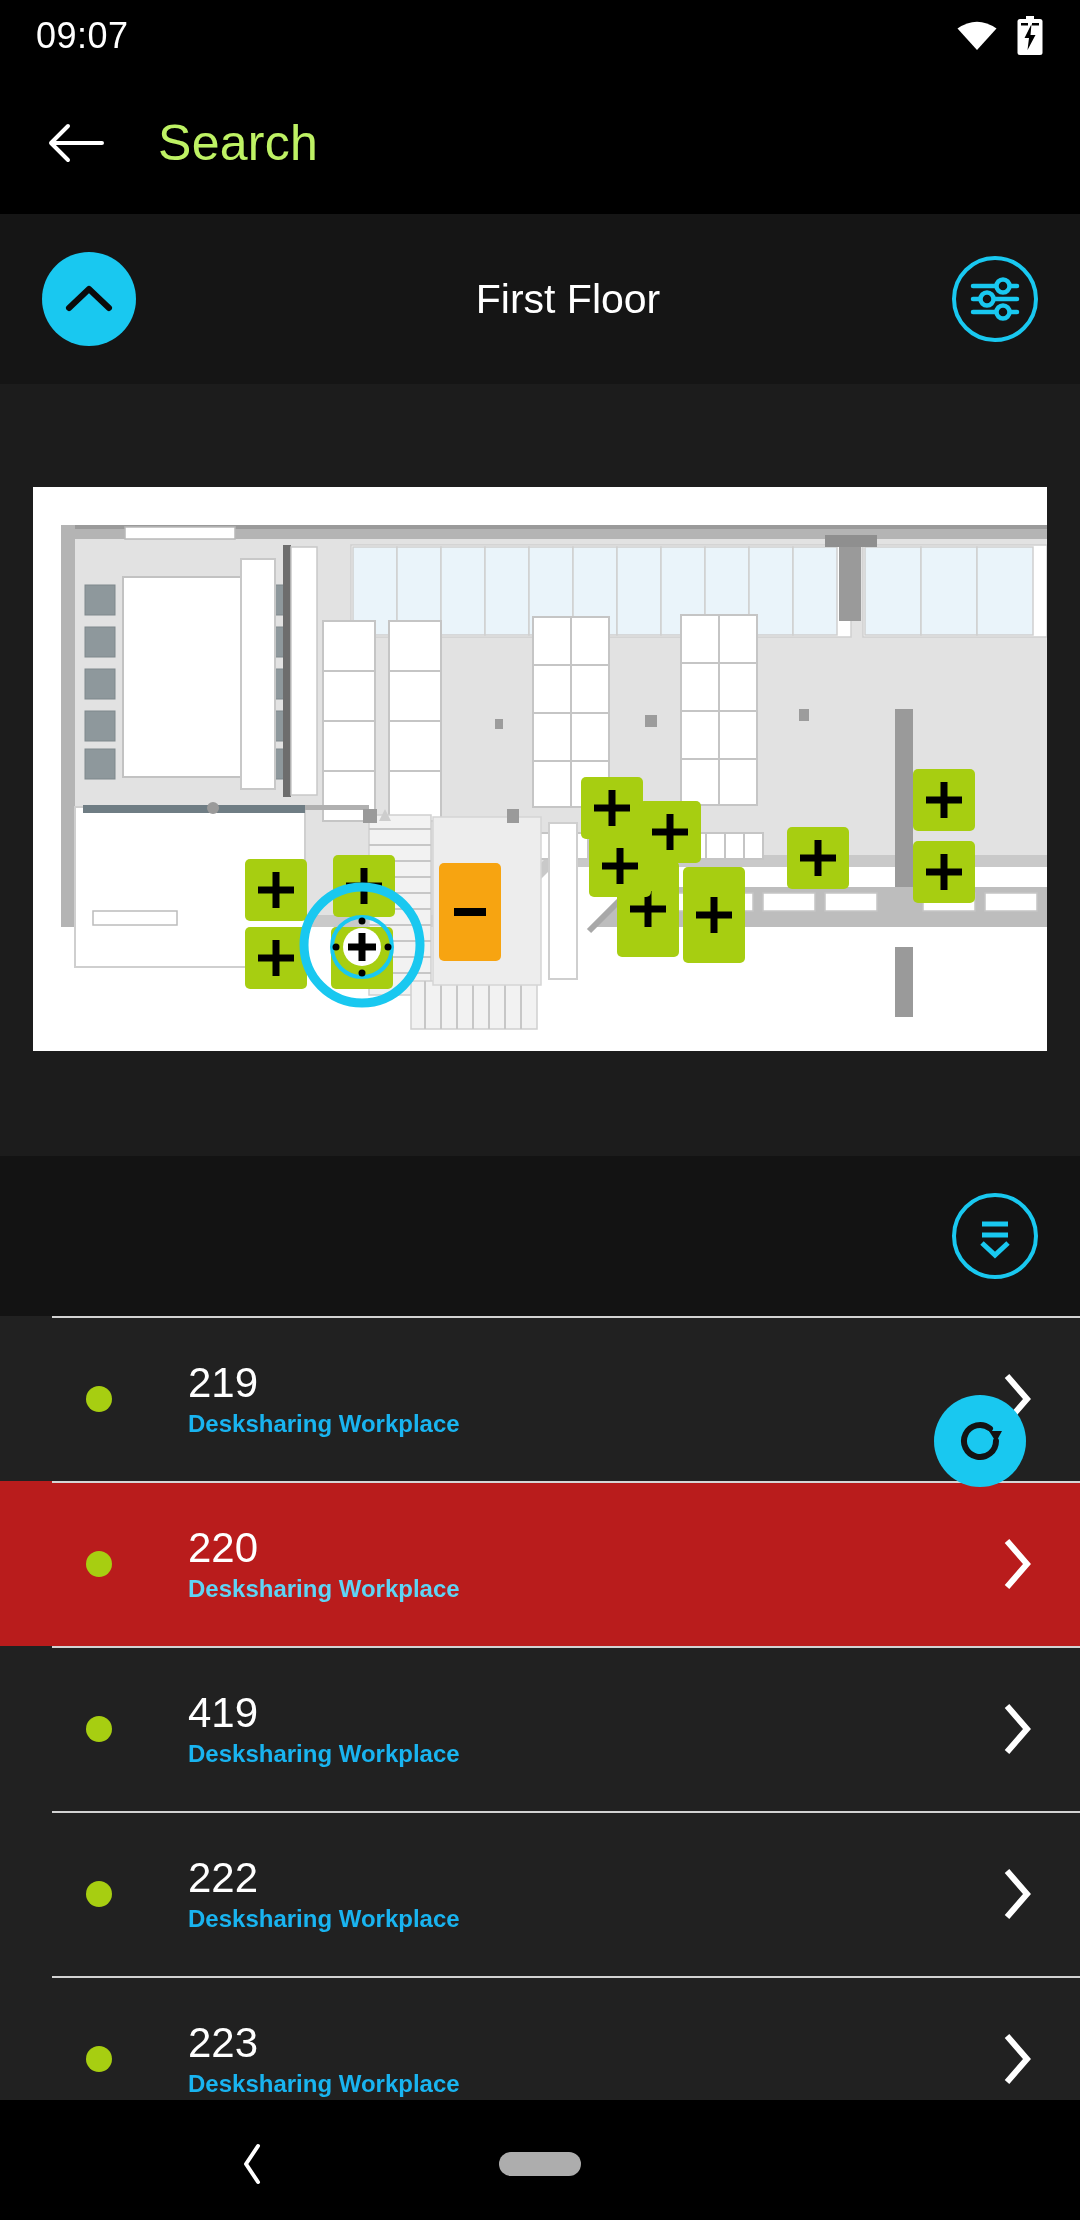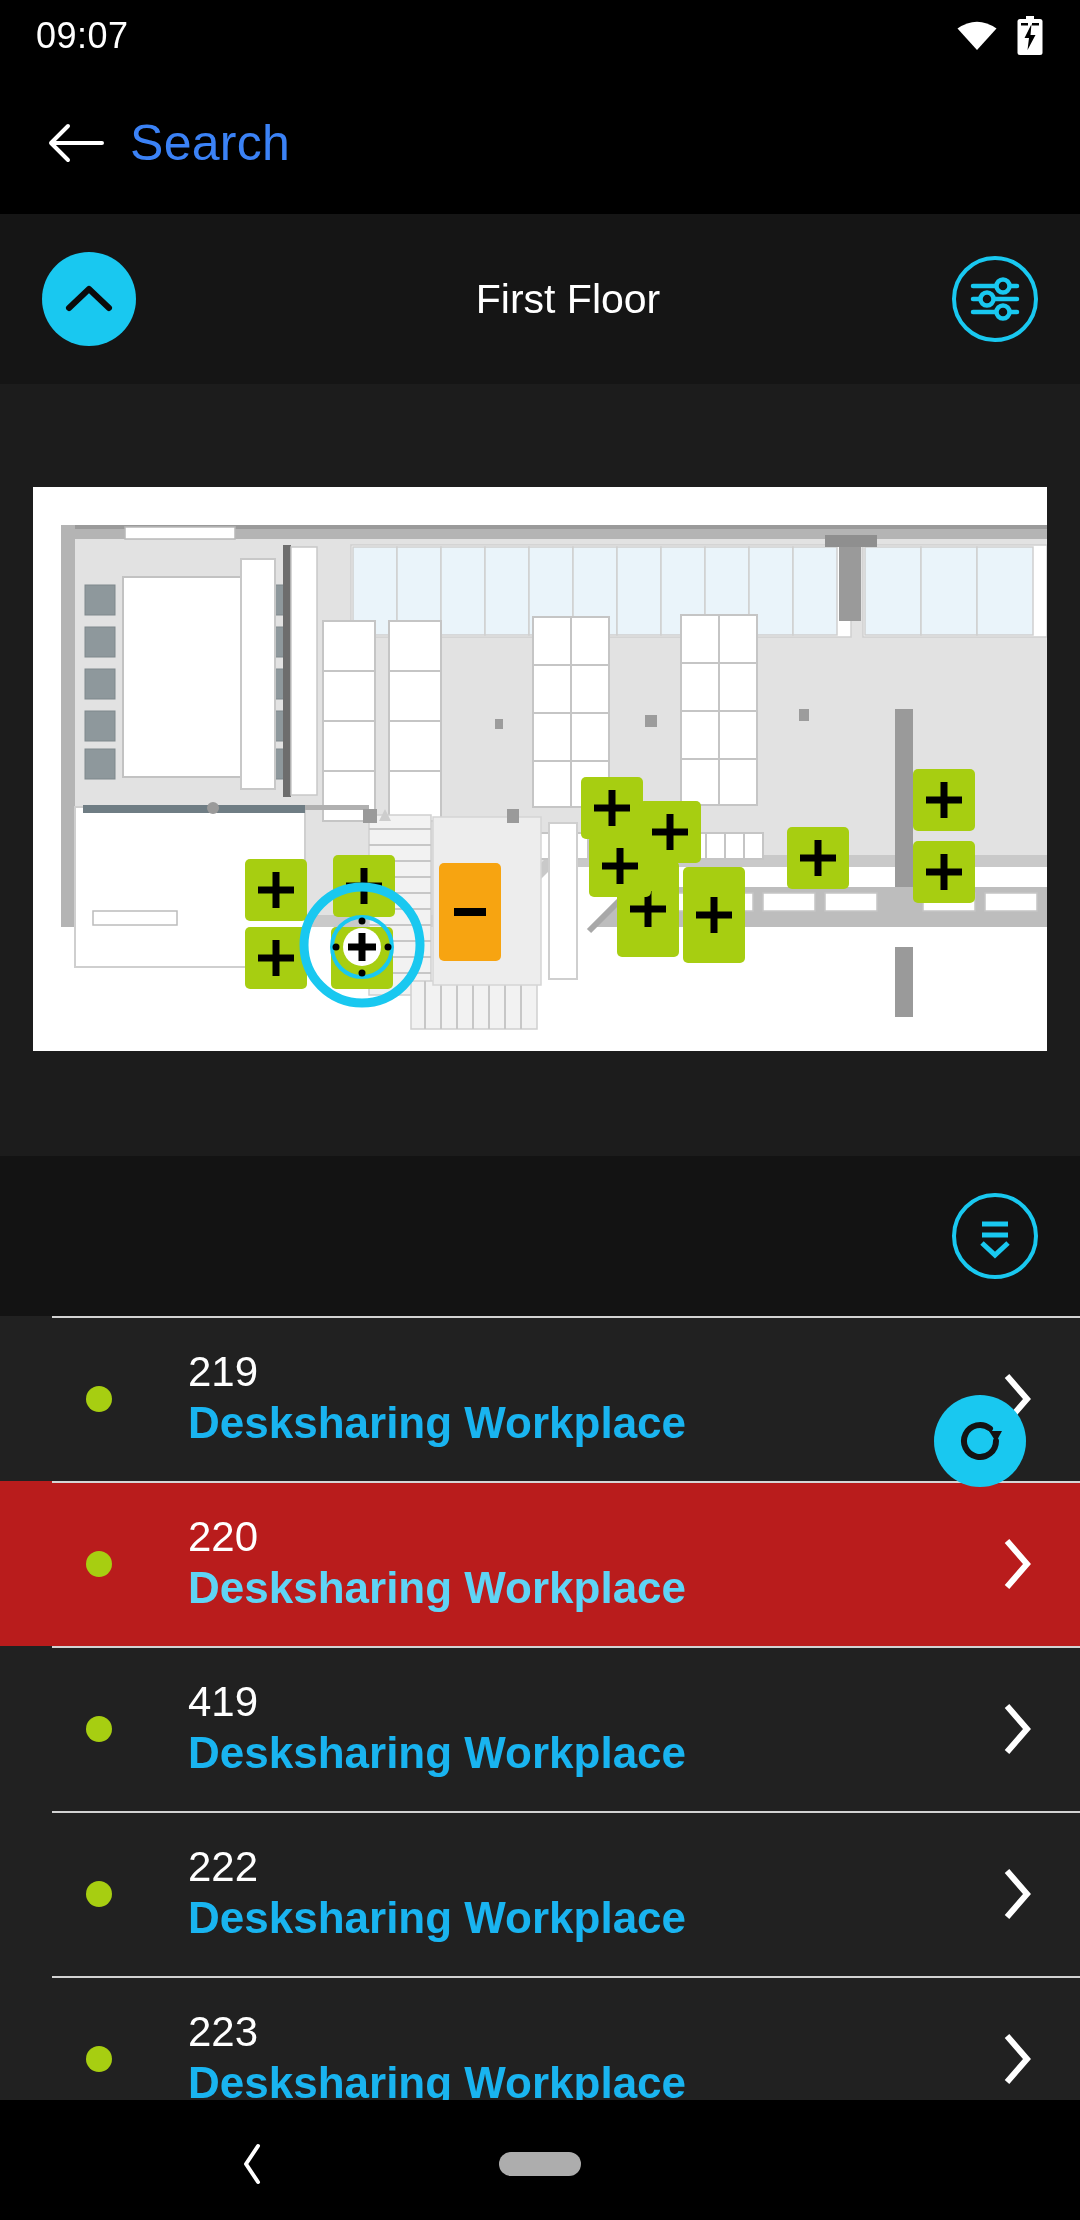--- a/index.html
+++ b/index.html
@@ -20,21 +20,21 @@
   .clock { color: #fff; font-size: 36px; letter-spacing: .5px; font-weight: 400; }
   .sb-icons { display: flex; align-items: center; gap: 18px; }
 
   
   .appbar {
     position: absolute; top: 72px; left: 0; width: 1080px; height: 142px;
     background: #000; display: flex; align-items: center;
   }
   .back-btn { width: 110px; display: flex; justify-content: center; align-items: center;
               margin-left: 20px; cursor: pointer; }
-  .appbar-title { color: #3b82f6; font-size: 50px; font-weight: 400; letter-spacing: .3px; }
+  .appbar-title { color: #bef264; font-size: 50px; font-weight: 400; margin-left: 28px; letter-spacing: .3px; }
 
   
   .floorbar {
     position: absolute; top: 214px; left: 0; width: 1080px; height: 170px;
     background: #151515; display: flex; align-items: center; justify-content: space-between;
     padding: 0 42px;
   }
   .circle-filled {
     width: 94px; height: 94px; border-radius: 50%; background: #19C8F0;
     display: flex; align-items: center; justify-content: center; cursor: pointer; flex: 0 0 auto;
@@ -82,21 +82,21 @@
   .row-divider {
     position: absolute; top: 0; left: 52px; right: 0; height: 2px; background: #d2d2d2;
   }
   .row.selected .row-divider { background: #d6d6d6; }
   .dot {
     width: 26px; height: 26px; border-radius: 50%; background: #A7CE11;
     margin-left: 86px; flex: 0 0 auto;
   }
   .row-texts { margin-left: 76px; display: flex; flex-direction: column; gap: 6px; flex: 1; }
   .row-title { color: #fff; font-size: 42px; font-weight: 400; line-height: 1.05; }
-  .row-sub { color: #19B4F0; font-size: 44px; font-weight: 700; line-height: 1.05; }
+  .row-sub { color: #19B4F0; font-size: 24px; font-weight: 700; line-height: 1.05; }
   .row.selected .row-sub { color: #5FD4F5; }
   .chev { margin-right: 46px; flex: 0 0 auto; display:flex; align-items:center; }
 
   
   .navbar {
     position: absolute; bottom: 0; left: 0; width: 1080px; height: 112px;
     background: #000; display: flex; align-items: center; justify-content: center;
   }
   .nav-back { position: absolute; left: 238px; display:flex; cursor: pointer; }
   .nav-pill { width: 82px; height: 24px; border-radius: 12px; background: #ADADAD; cursor: pointer; }

